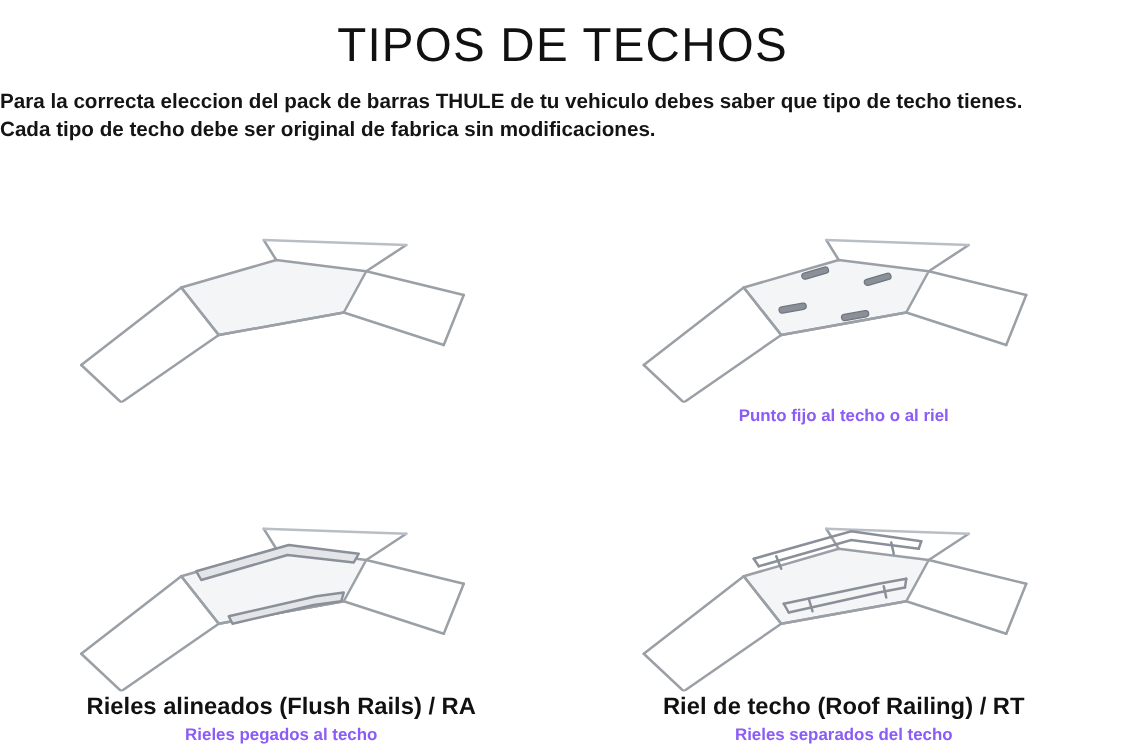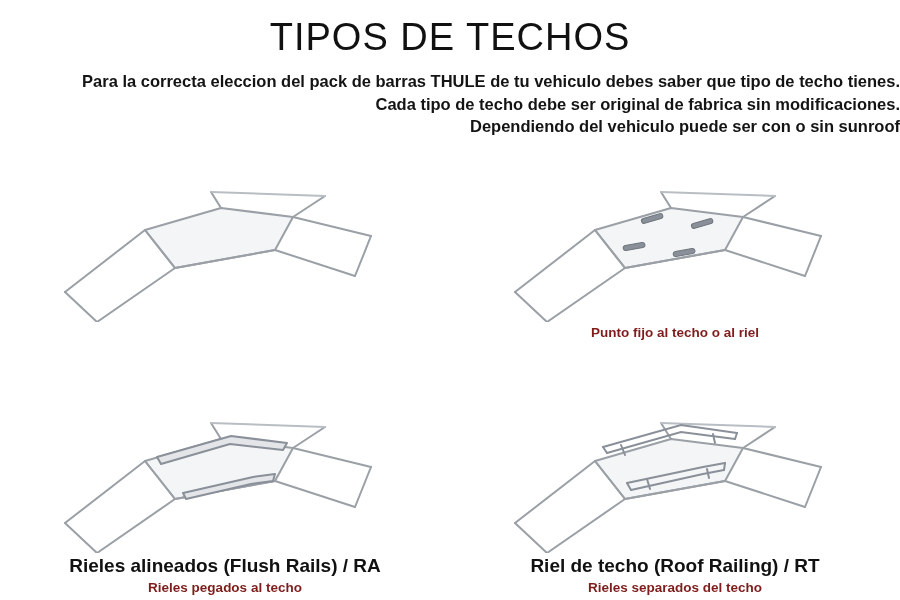--- a/index.html
+++ b/index.html
@@ -22,21 +22,21 @@
   }
   .title {
     text-align: center;
     font-size: 38px;
     font-weight: normal;
     letter-spacing: 1px;
     margin: 18px 0 0 0;
     line-height: 1.05;
   }
   .subtitle-block {
-    text-align: right;
+    text-align: left;
     margin-top: 12px;
   }
   .subtitle-line {
     font-size: 16.5px;
     font-weight: bold;
     line-height: 1.38;
     color: #141414;
   }
   .grid {
     position: absolute;
@@ -70,36 +70,35 @@
     font-weight: bold;
     text-align: center;
     margin-top: 6px;
     color: #111;
   }
   .subcaption {
     font-size: 13.5px;
     font-weight: bold;
     text-align: right;
     margin-top: 3px;
-    color: #7f1d1d;
+    color: #8b5cf6;
   }
   .cell.r2 .figure { margin-top: 10px; }
   .cell.r2 .caption { margin-top: 2px; }
 </style>
 </head>
 <body>
 
 <div class="page">
 
   <h1 class="title">TIPOS DE TECHOS</h1>
 
   <div class="subtitle-block">
     <div class="subtitle-line">Para la correcta eleccion del pack de barras THULE de tu vehiculo debes saber que tipo de techo tienes.</div>
     <div class="subtitle-line">Cada tipo de techo debe ser original de fabrica sin modificaciones.</div>
-    <div class="subtitle-line">Dependiendo del vehiculo puede ser con o sin sunroof</div>
   </div>
 
   <div class="grid">
 
     <div class="cell r1">
       <div class="figure">
         <svg viewBox="0 0 400 150" xmlns="http://www.w3.org/2000/svg">
           <g fill="none" stroke="#9aa0a6" stroke-width="2" stroke-linejoin="round" stroke-linecap="round">
 
             <path d="M120 58 L196 36 L268 45 L250 78 L150 96 Z" fill="#f4f5f6"></path>

